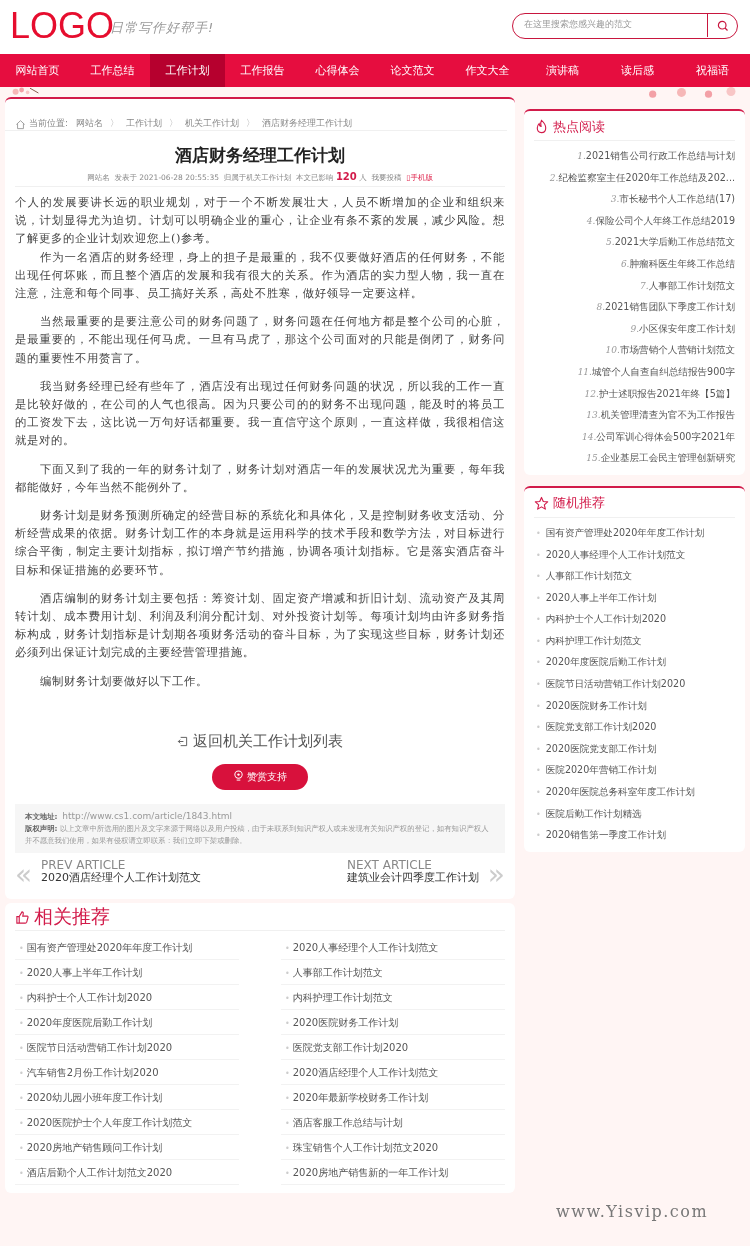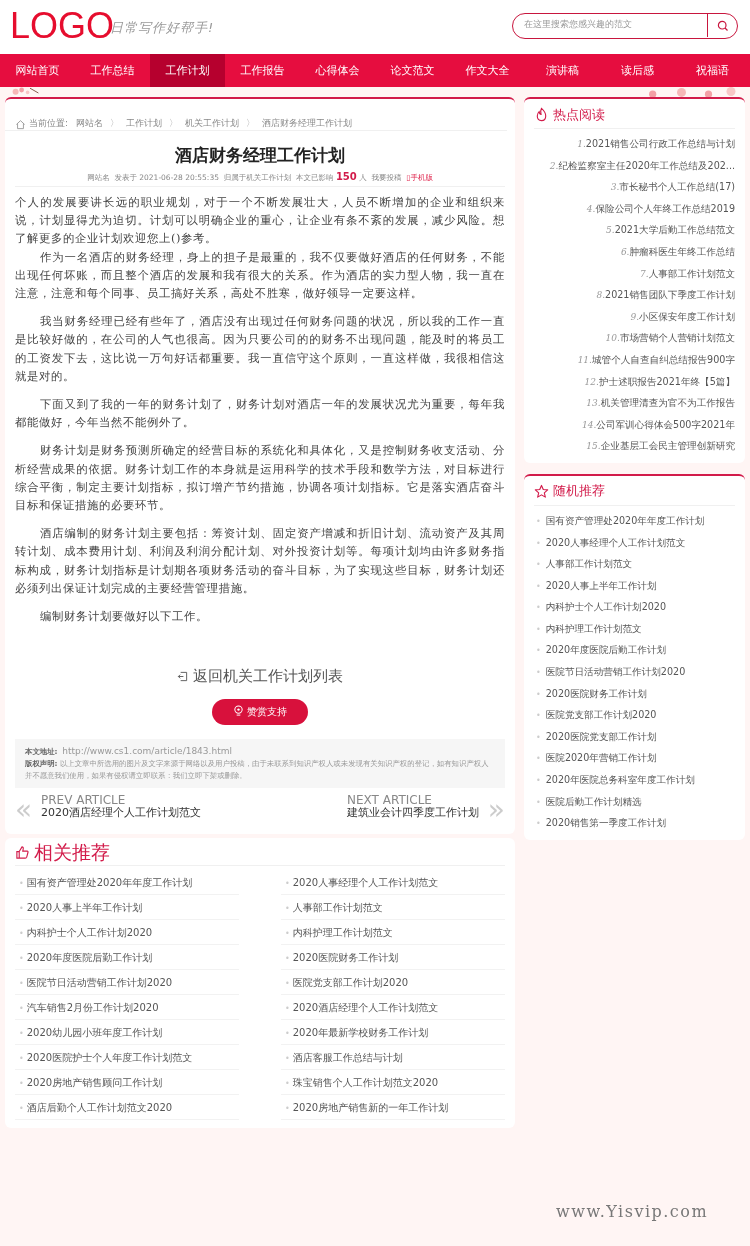--- a/index.html
+++ b/index.html
@@ -56,21 +56,21 @@
   .chev { position: absolute; top: 2px; font-size: 28px; color: #ccc; line-height: 28px; font-family: "DejaVu Sans", sans-serif; }
 
   .related { background: #fff; border-radius: 6px; margin-top: 4px; padding: 6px 10px 10px 10px; height: 290px; }
   .sec-head { display: flex; align-items: center; height: 22px; border-bottom: 1px solid #f0f0f0; padding-bottom: 4px; font-size: 19px; color: #d21b4a; }
   .sec-head svg { margin-right: 4px; }
   .rel-grid { display: grid; grid-template-columns: 224px 224px; column-gap: 42px; margin-top: 4px; }
   .rel-item { height: 25px; line-height: 25px; font-size: 10px; color: #555; border-bottom: 1px solid #f2f2f2; padding-left: 4px; white-space: nowrap; overflow: hidden; }
   .rel-item::before { content: "•"; color: #ccc; font-size: 8px; margin-right: 3px; }
 
   
-  .side { position: absolute; left: 524px; top: 97px; width: 221px; }
+  .side { position: absolute; left: 524px; top: 109px; width: 221px; }
   .box { background: #fff; border-radius: 6px; border-top: 2px solid #d21b4a; padding: 4px 10px 6px 10px; }
   .box .sec-head { height: 26px; padding-bottom: 2px; font-size: 13px; }
   .hot-item { height: 21.6px; line-height: 21.6px; font-size: 9.6px; color: #555; white-space: nowrap; overflow: hidden; text-overflow: ellipsis; padding-left: 2px; text-align: right; }
   .hot-item .num { font-family: "DejaVu Serif", serif; font-style: italic; color: #999; display: inline-block; width: 15px; font-size: 9px; }
   .rnd-item { height: 21.6px; line-height: 21.6px; font-size: 9.6px; color: #555; white-space: nowrap; overflow: hidden; padding-left: 2px; }
   .rnd-item::before { content: "•"; color: #ccc; font-size: 8px; margin-right: 5px; }
 
   .watermark { position: absolute; left: 556px; top: 1202px; font-family: "DejaVu Serif", serif; font-size: 16px; color: #777; letter-spacing: 1.5px; }
 </style>
 </head>
@@ -132,29 +132,30 @@
       <span class="sep">〉</span>
       <span>酒店财务经理工作计划</span>
     </div>
 
     <h1 class="title">酒店财务经理工作计划</h1>
     <div class="meta">
       <span>网站名</span>&nbsp;
       <span>发表于 2021-06-28 20:55:35</span>&nbsp;
       <span>归属于机关工作计划</span>&nbsp;
       <span>本文已影响</span>
-      <span class="views">150</span>
+      <span class="views">120</span>
       <span>人</span>&nbsp;
       <span>我要投稿</span>&nbsp;
       <span class="mobile"><span>▯</span><span>手机版</span></span>
     </div>
 
     <div class="content">
       <p class="tight">个人的发展要讲长远的职业规划，对于一个不断发展壮大，人员不断增加的企业和组织来说，计划显得尤为迫切。计划可以明确企业的重心，让企业有条不紊的发展，减少风险。想了解更多的企业计划欢迎您上()参考。</p>
       <p class="ind">作为一名酒店的财务经理，身上的担子是最重的，我不仅要做好酒店的任何财务，不能出现任何坏账，而且整个酒店的发展和我有很大的关系。作为酒店的实力型人物，我一直在注意，注意和每个同事、员工搞好关系，高处不胜寒，做好领导一定要这样。</p>
+      <p class="ind">当然最重要的是要注意公司的财务问题了，财务问题在任何地方都是整个公司的心脏，是最重要的，不能出现任何马虎。一旦有马虎了，那这个公司面对的只能是倒闭了，财务问题的重要性不用赘言了。</p>
       <p class="ind">我当财务经理已经有些年了，酒店没有出现过任何财务问题的状况，所以我的工作一直是比较好做的，在公司的人气也很高。因为只要公司的的财务不出现问题，能及时的将员工的工资发下去，这比说一万句好话都重要。我一直信守这个原则，一直这样做，我很相信这就是对的。</p>
       <p class="ind">下面又到了我的一年的财务计划了，财务计划对酒店一年的发展状况尤为重要，每年我都能做好，今年当然不能例外了。</p>
       <p class="ind">财务计划是财务预测所确定的经营目标的系统化和具体化，又是控制财务收支活动、分析经营成果的依据。财务计划工作的本身就是运用科学的技术手段和数学方法，对目标进行综合平衡，制定主要计划指标，拟订增产节约措施，协调各项计划指标。它是落实酒店奋斗目标和保证措施的必要环节。</p>
       <p class="ind">酒店编制的财务计划主要包括：筹资计划、固定资产增减和折旧计划、流动资产及其周转计划、成本费用计划、利润及利润分配计划、对外投资计划等。每项计划均由许多财务指标构成，财务计划指标是计划期各项财务活动的奋斗目标，为了实现这些目标，财务计划还必须列出保证计划完成的主要经营管理措施。</p>
       <p class="ind">编制财务计划要做好以下工作。</p>
     </div>
 
     <div class="back">
       <svg width="11" height="11" viewBox="0 0 12 12" style="vertical-align:-1px">
           <path d="M4 1.5 H10.5 V10.5 H4 M1.5 6 H7 M3.5 4 L1.5 6 L3.5 8" fill="none" stroke="#555" stroke-width="1"></path>

